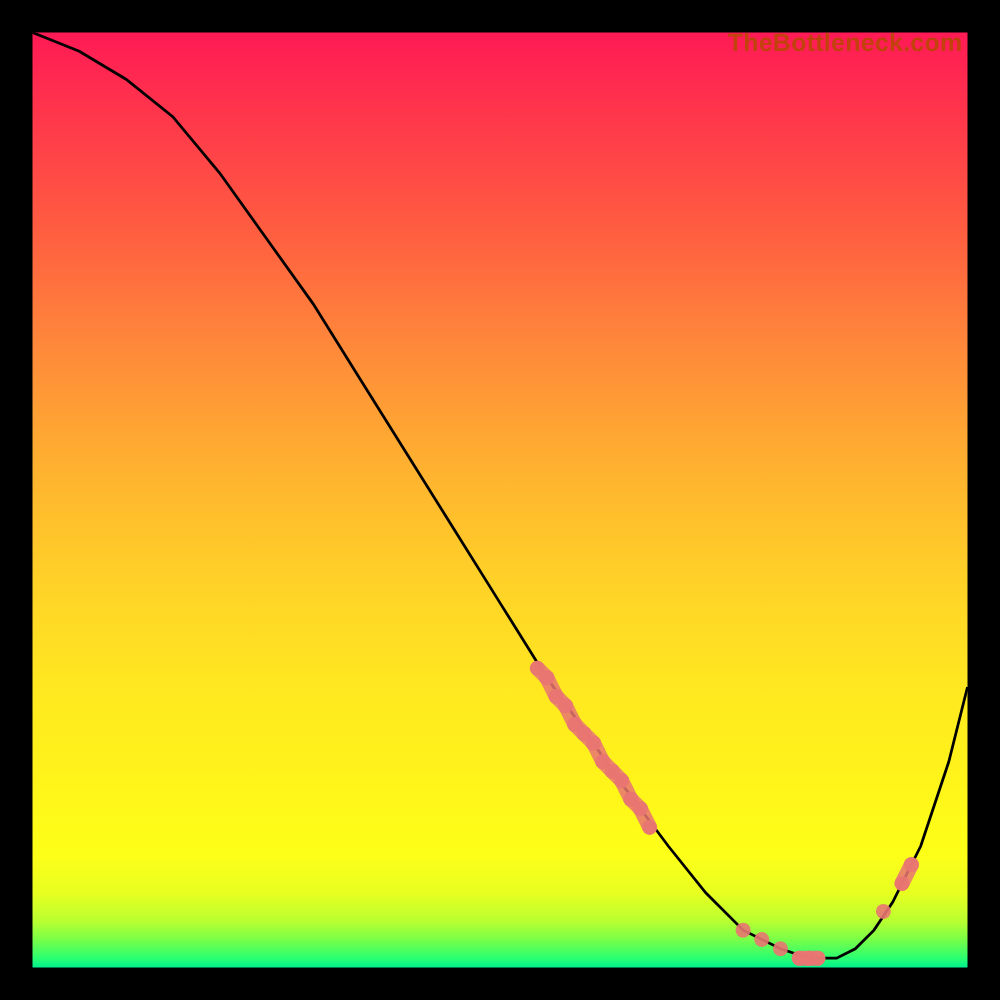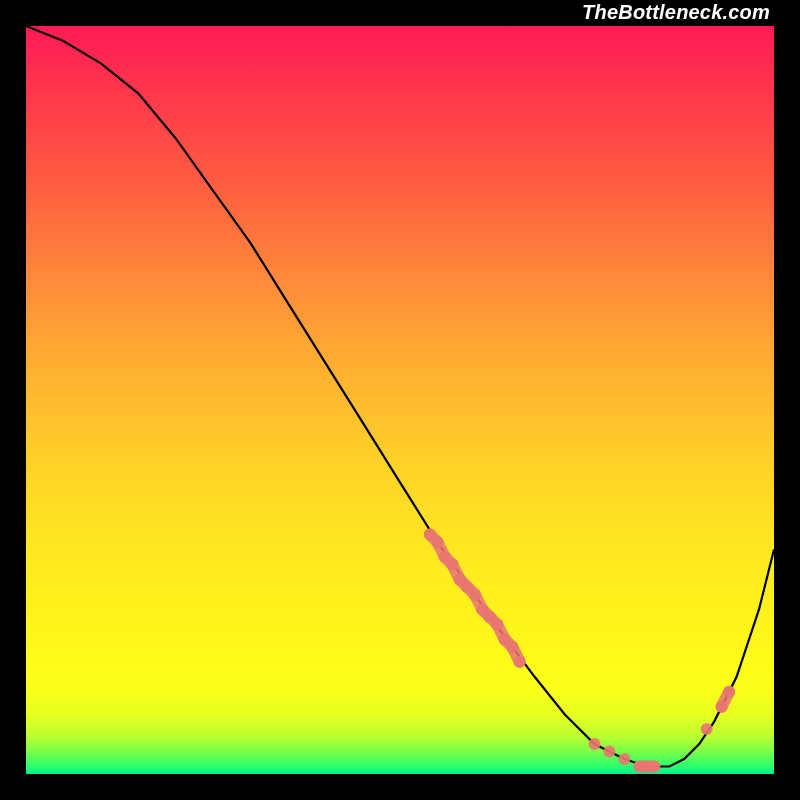--- a/index.html
+++ b/index.html
@@ -28,28 +28,27 @@
       #fff41a 80%,
       #fdff18 88%,
       #e8ff20 92%,
       #baff30 95%,
       #7aff48 97%,
       #2aff70 99%,
       #00f090 100%);
   }
   .watermark {
     position: absolute;
-    top: 1px;
+    top: 24px;
     right: 30px;
-    color: #ffffff;
+    color: #c2410c;
     font-size: 20px;
     font-weight: 600;
     letter-spacing: 0.2px;
     pointer-events: none;
-    font-style: italic;
   }
   svg.overlay {
     position: absolute;
     left: 0;
     top: 0;
     width: 800px;
     height: 800px;
     pointer-events: none;
   }
   .curve {

